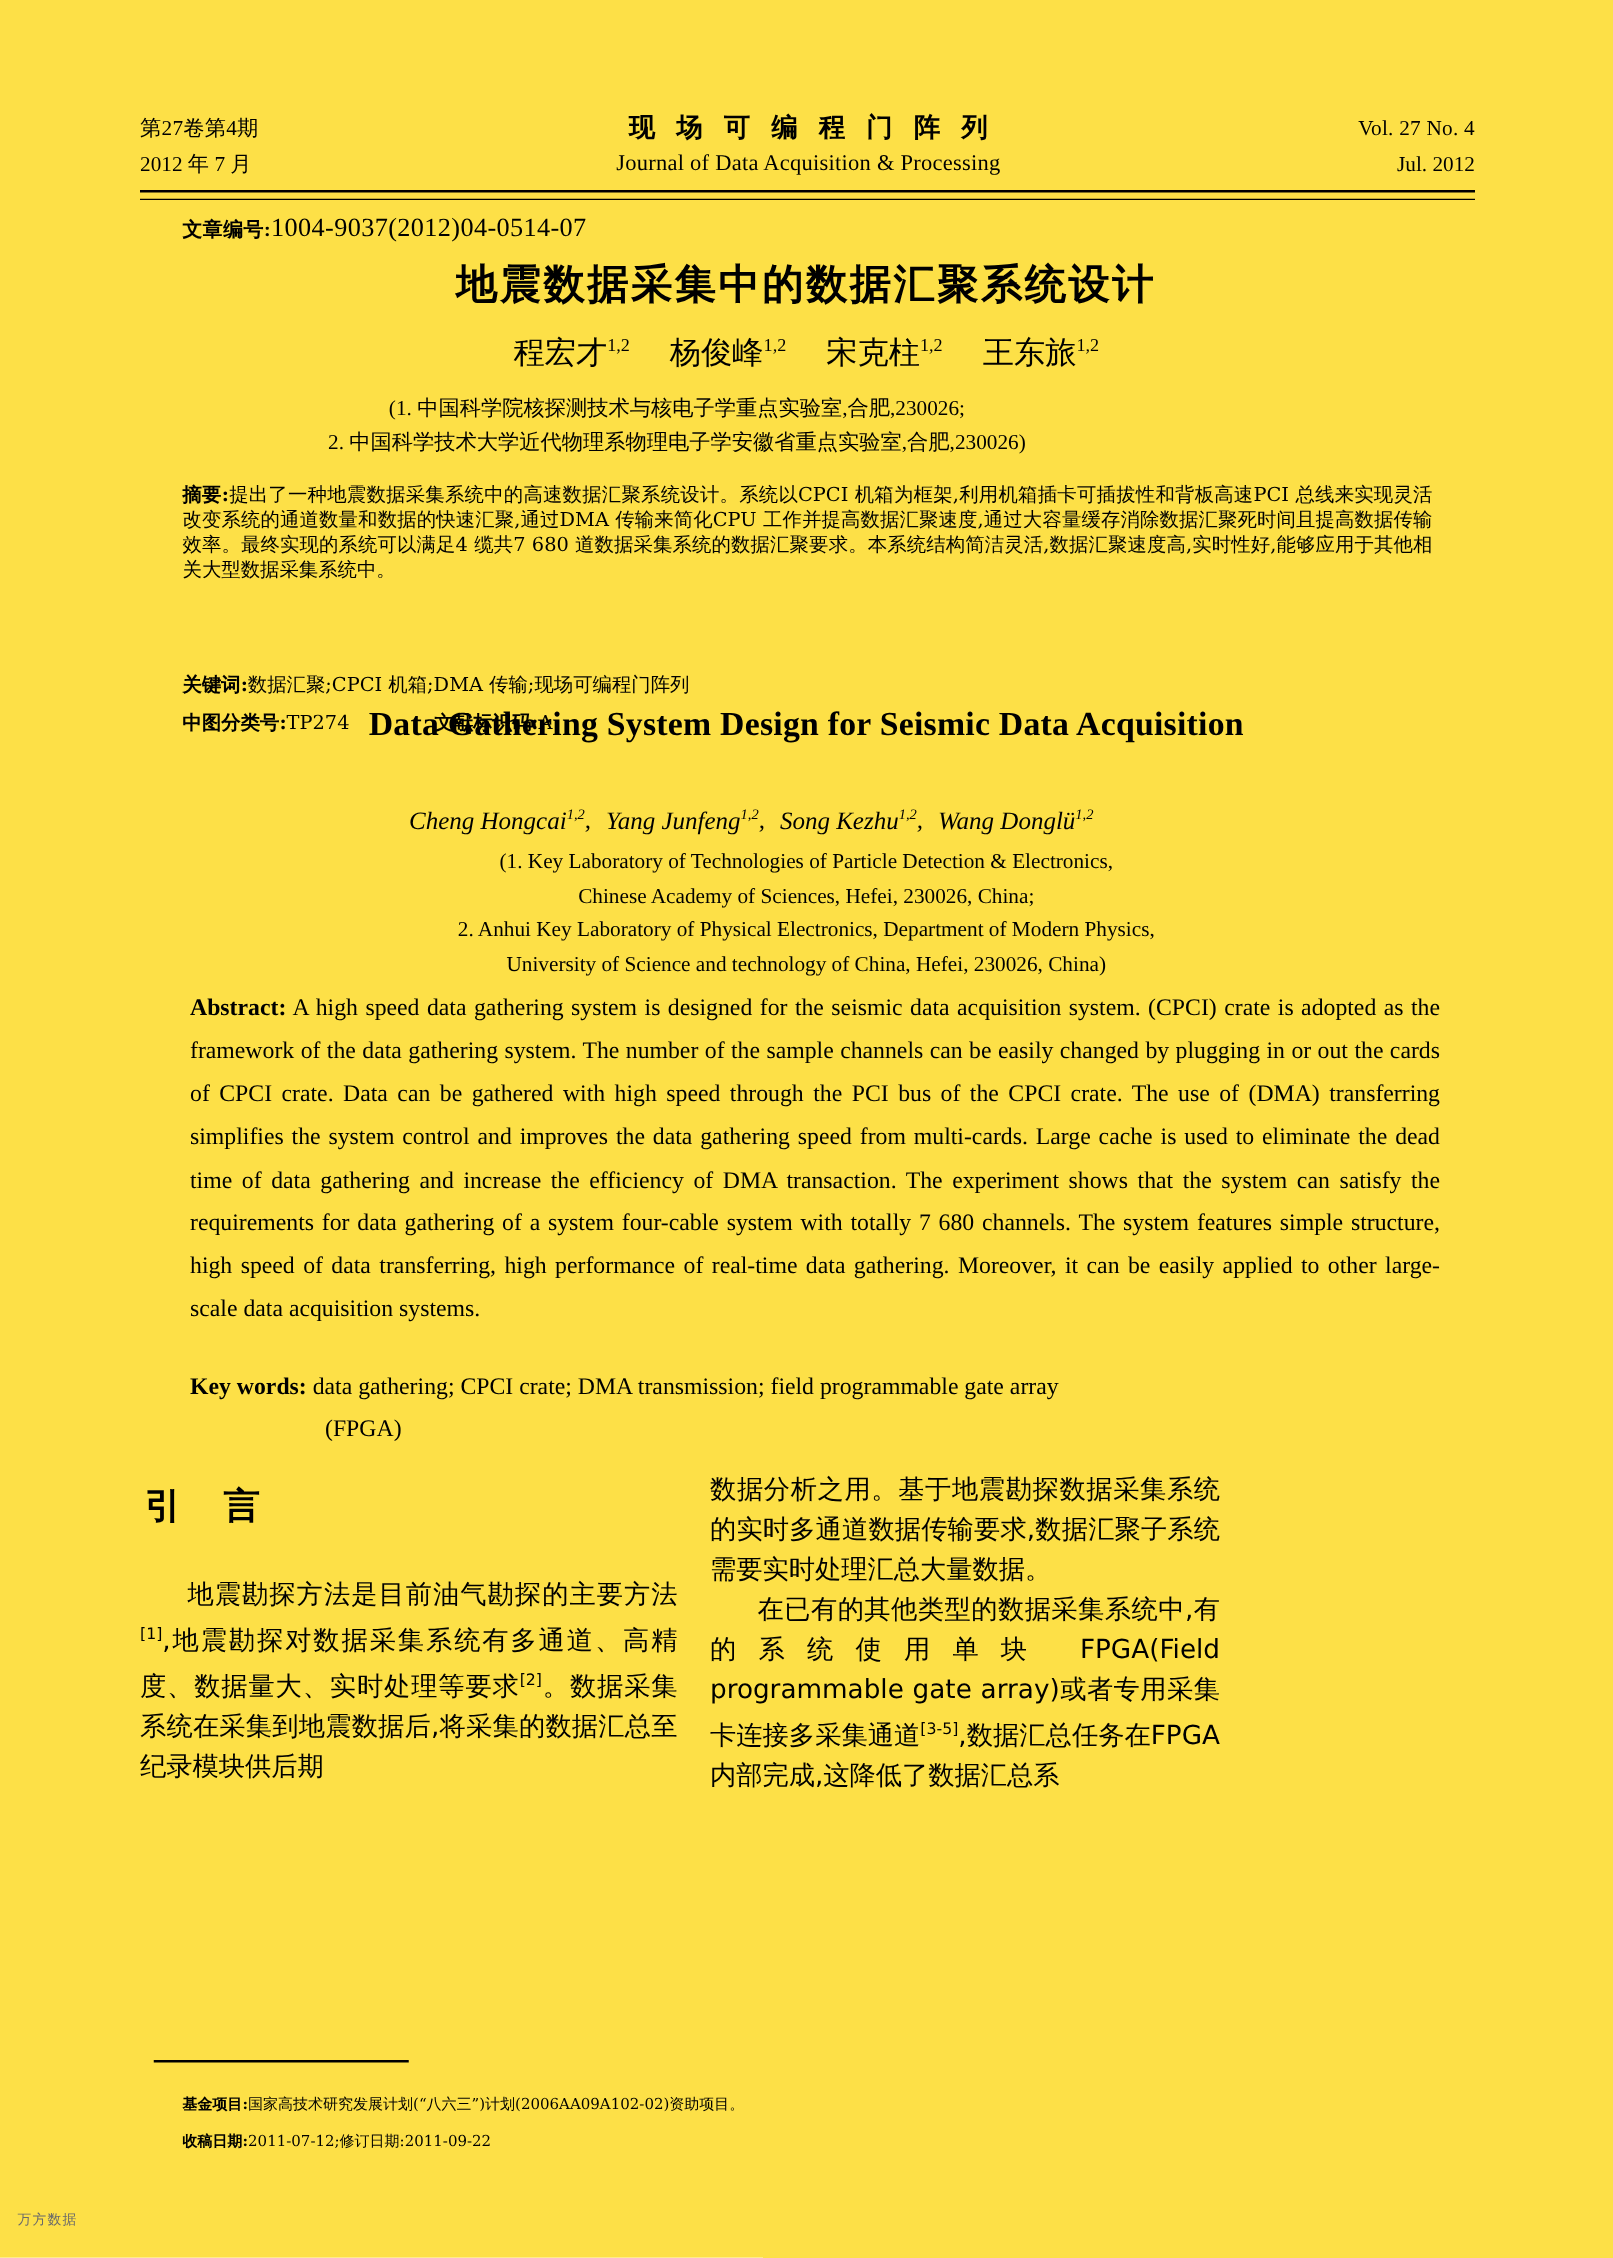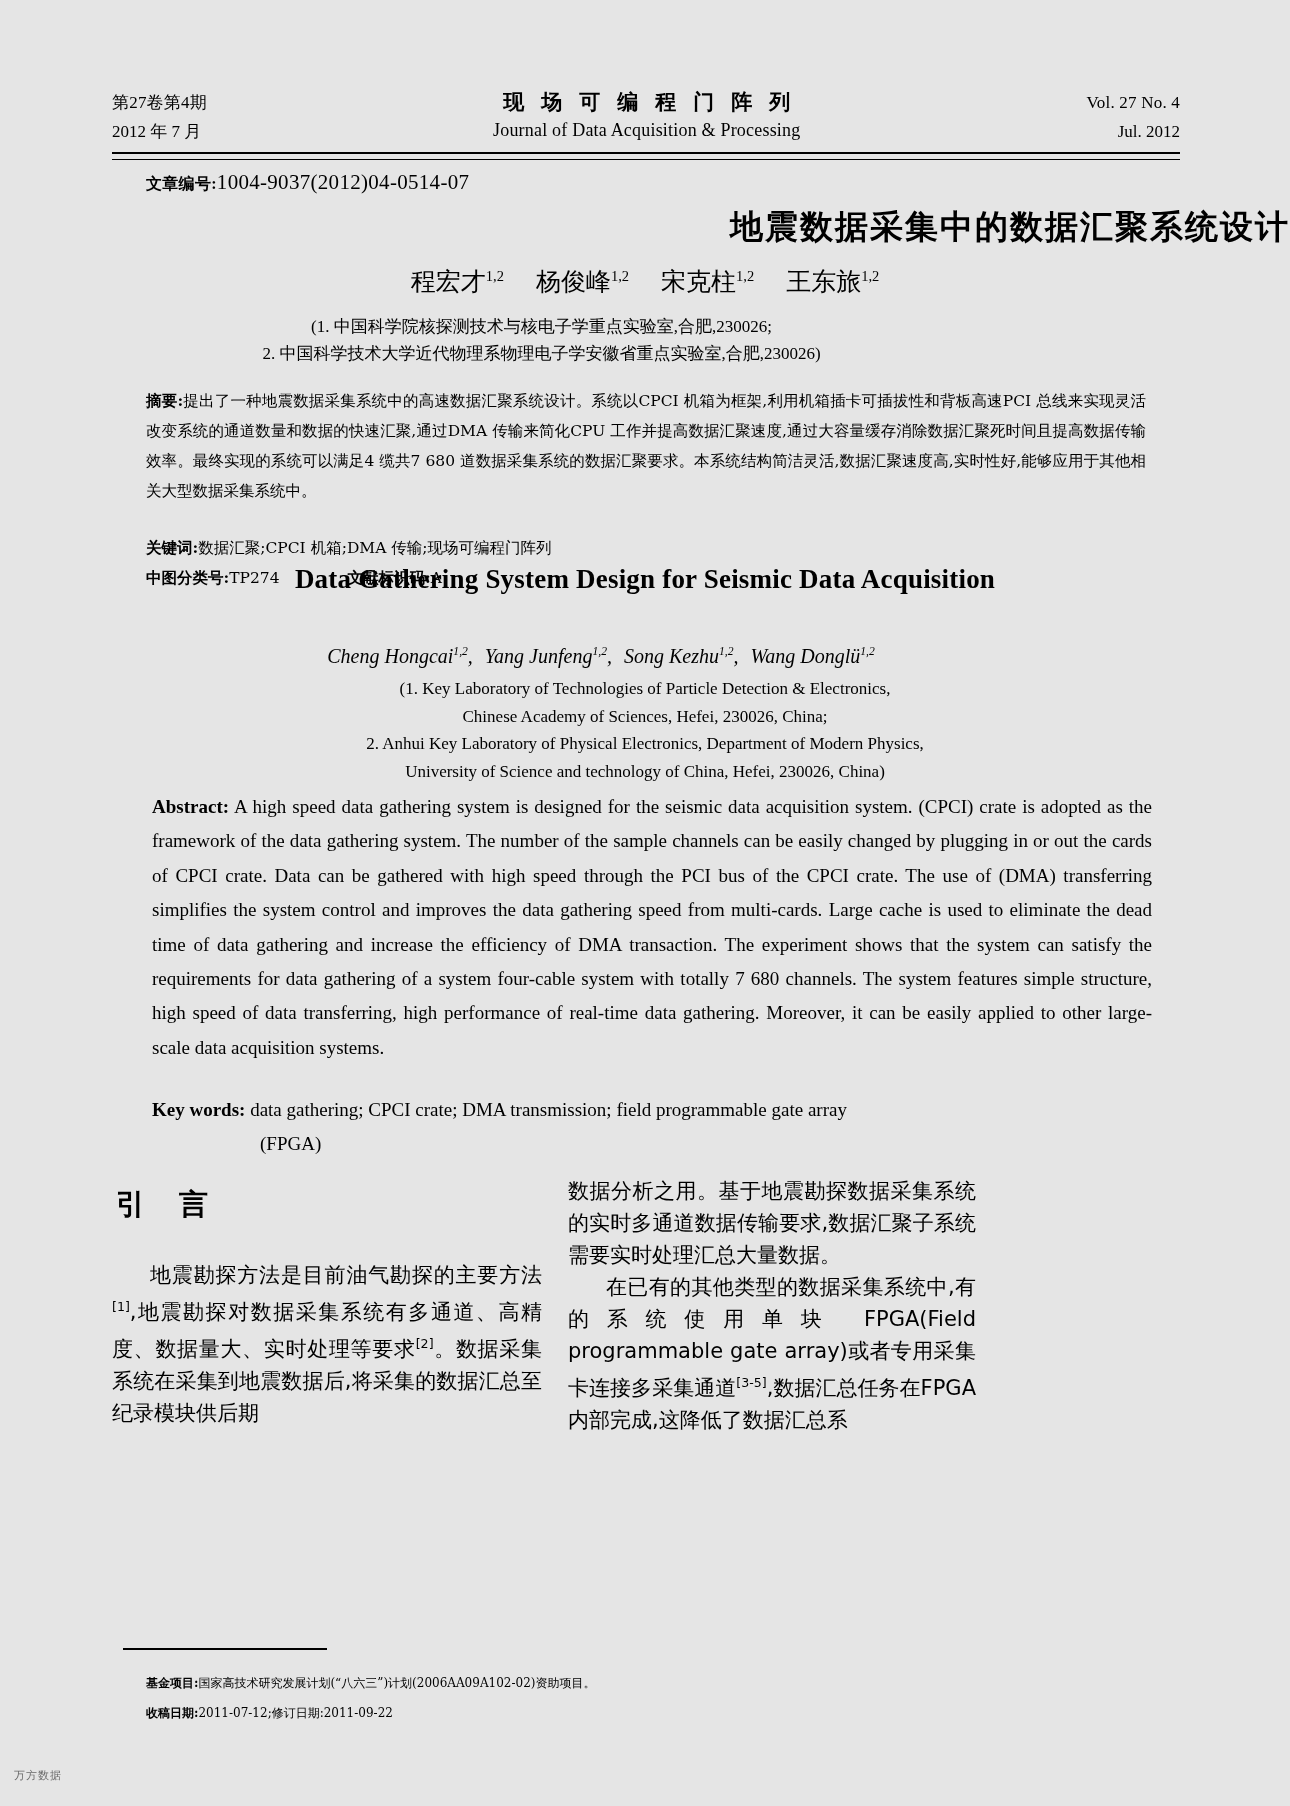--- a/index.html
+++ b/index.html
@@ -13,21 +13,21 @@
     position: relative;
     font-family: "Liberation Serif", "DejaVu Serif", serif;
     color: #000000;
     overflow: hidden;
   }
   .page {
     position: absolute;
     left: 0; top: 0;
     width: 1290px;
     height: 1806px;
-    background: #e5e5e5;
+    background: #fde047;
   }
 
   
   .runhead {
     position: absolute;
     left: 112px;
     top: 88px;
     width: 1068px;
     display: flex;
     align-items: flex-start;
@@ -75,21 +75,21 @@
     font-weight: bold;
     letter-spacing: 0.3px;
   }
   .artnum .num { font-weight: normal; font-size: 21px; }
 
   
   .cn-title {
     position: absolute;
     left: 0; top: 205px;
     width: 1290px;
-    text-align: right;
+    text-align: center;
     font-family: "DejaVu Sans", "Liberation Sans", sans-serif;
     font-size: 33px;
     font-weight: bold;
     letter-spacing: 2px;
   }
 
   
   .cn-authors {
     position: absolute;
     left: 0; top: 265px;
@@ -112,21 +112,21 @@
   }
 
   
   .cn-abs {
     position: absolute;
     left: 146px;
     top: 386px;
     width: 1000px;
     font-family: "DejaVu Serif", "Liberation Serif", serif;
     font-size: 15.5px;
-    line-height: 30px;
+    line-height: 20px;
     text-align: justify;
     text-justify: inter-character;
   }
   .cn-abs b { font-weight: bold; }
   .cn-kw {
     position: absolute;
     left: 146px;
     top: 533px;
     width: 1000px;
     font-size: 15.5px;

